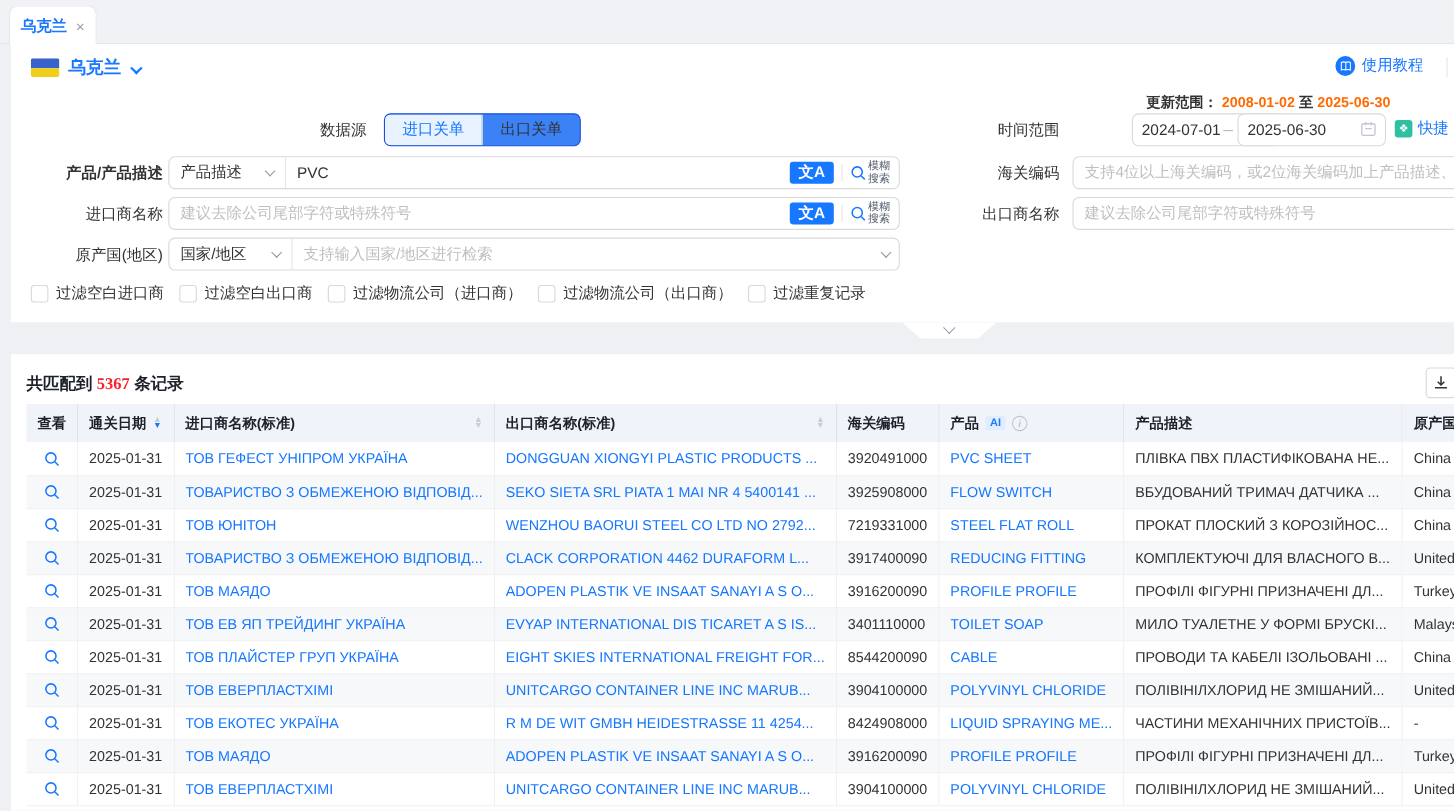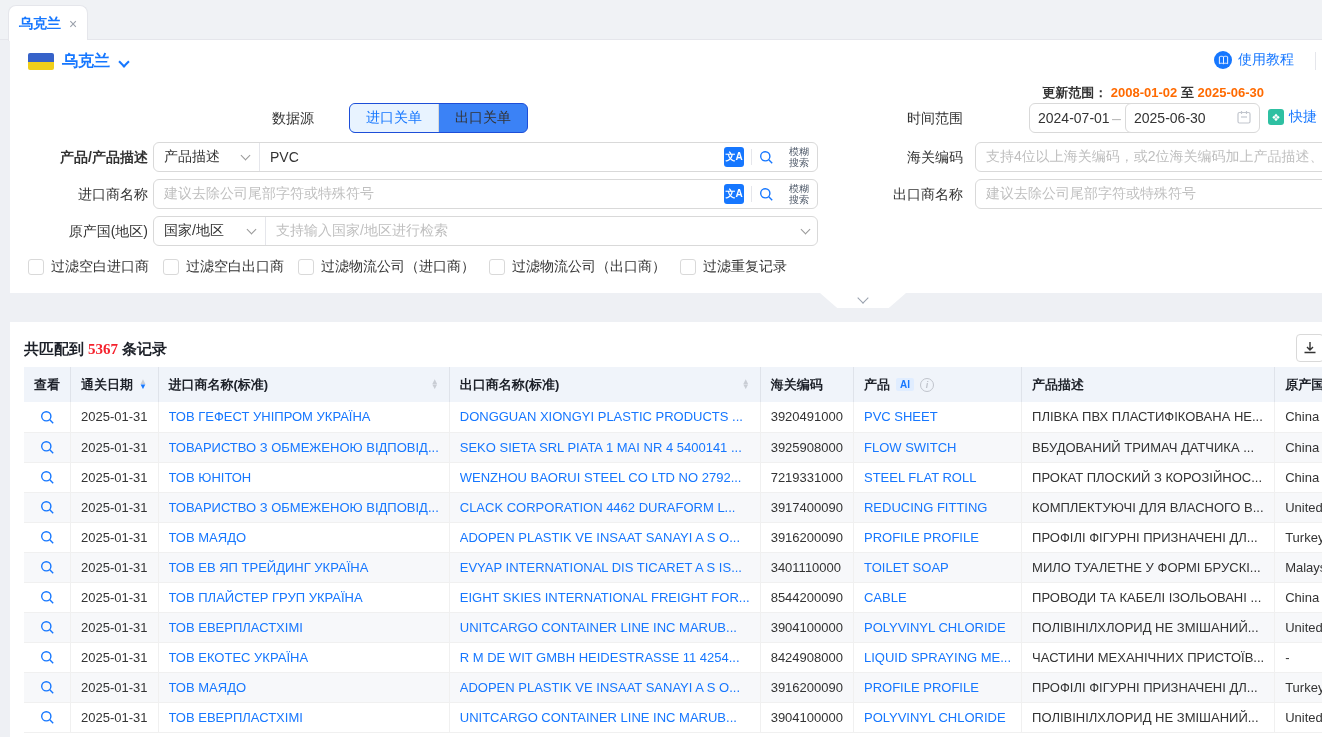--- a/index.html
+++ b/index.html
@@ -46,23 +46,23 @@
   .date-input { position:absolute; top:63px; width:135px; padding:0 8px; justify-content:space-between; }
   .date-dash { position:absolute; top:70px; left:1102px; color:#bbb; }
   .quick { position:absolute; left:1258px; top:68px; display:flex; align-items:center; gap:5px; font-size:14px; color:#1677ff; white-space:nowrap; cursor:pointer; }
   .quick-icon { width:16px; height:16px; border-radius:3px; background:#2ec0a2; color:#fff; font-size:10px; display:inline-flex; align-items:center; justify-content:center; }
 
   .combo { position:absolute; left:143px; width:665px; height:30px; border:1px solid #d9d9d9; border-radius:6px; background:#fff; display:flex; align-items:center; }
   .combo-select { display:flex; align-items:center; justify-content:space-between; width:106px; padding:0 10px; font-size:14px; color:#333; border-right:1px solid #e5e6eb; height:100%; cursor:pointer; flex:none; }
   .chev-gray { width:7px; height:7px; border-right:1.5px solid #999; border-bottom:1.5px solid #999; transform:rotate(45deg); margin-top:-4px; }
   .combo-input { flex:1; padding:0 10px; font-size:14px; color:#333; white-space:nowrap; overflow:hidden; }
   .combo-tools { display:flex; align-items:center; gap:7px; padding-right:8px; flex:none; }
-  .trans-icon { width:20px; height:20px; border-radius:3px; background:#1677ff; color:#fff; font-size:10px; font-weight:bold; display:inline-flex; align-items:center; justify-content:center; cursor:pointer; letter-spacing:0; }
+  .trans-icon { width:40px; height:20px; border-radius:3px; background:#1677ff; color:#fff; font-size:14px; font-weight:bold; display:inline-flex; align-items:center; justify-content:center; cursor:pointer; letter-spacing:0; }
   .tool-sep { width:1px; height:16px; background:#e5e6eb; }
-  .fuzzy { display:flex; align-items:center; gap:15px; cursor:pointer; }
+  .fuzzy { display:flex; align-items:center; gap:1px; cursor:pointer; }
   .fuzzy-text { font-size:10px; line-height:1.15; color:#4e5969; }
 
   .side-input { position:absolute; left:965px; width:357px; padding:0 10px; }
 
   
   .cb-row { position:absolute; left:18px; top:218px; display:flex; gap:14px; align-items:center; }
   .cb-item { display:flex; align-items:center; gap:7px; font-size:14px; color:#333; cursor:pointer; white-space:nowrap; }
   .cb-box { width:16px; height:16px; border:1px solid #d9d9d9; border-radius:3px; background:#fff; flex:none; }
 
   
@@ -123,21 +123,21 @@
     </div>
     <div class="hdr-divider"></div>
 
     <div class="update-range">
       <span>更新范围：</span>
       <span class="odate">2008-01-02</span>
       <span>至</span>
       <span class="odate">2025-06-30</span>
     </div>
 
-    <div class="flabel" style="left:233px; top:70px; width:100px;text-align:center;">数据源</div>
+    <div class="flabel" style="left:223px; top:70px; width:100px;">数据源</div>
     <div class="seg-group">
       <div class="seg active">进口关单</div>
       <div class="seg">出口关单</div>
     </div>
 
     <div class="flabel" style="left:853px; top:70px; width:100px;">时间范围</div>
     <div class="inp date-input" style="left:1019px;gap:15px;">
       <span>2024-07-01</span>
       <span class="cal-icon"><svg width="14" height="14" viewBox="0 0 14 14">
             <rect x="1" y="2.5" width="12" height="10.5" rx="1.5" fill="none" stroke="#c2c6ce" stroke-width="1.2"></rect>

